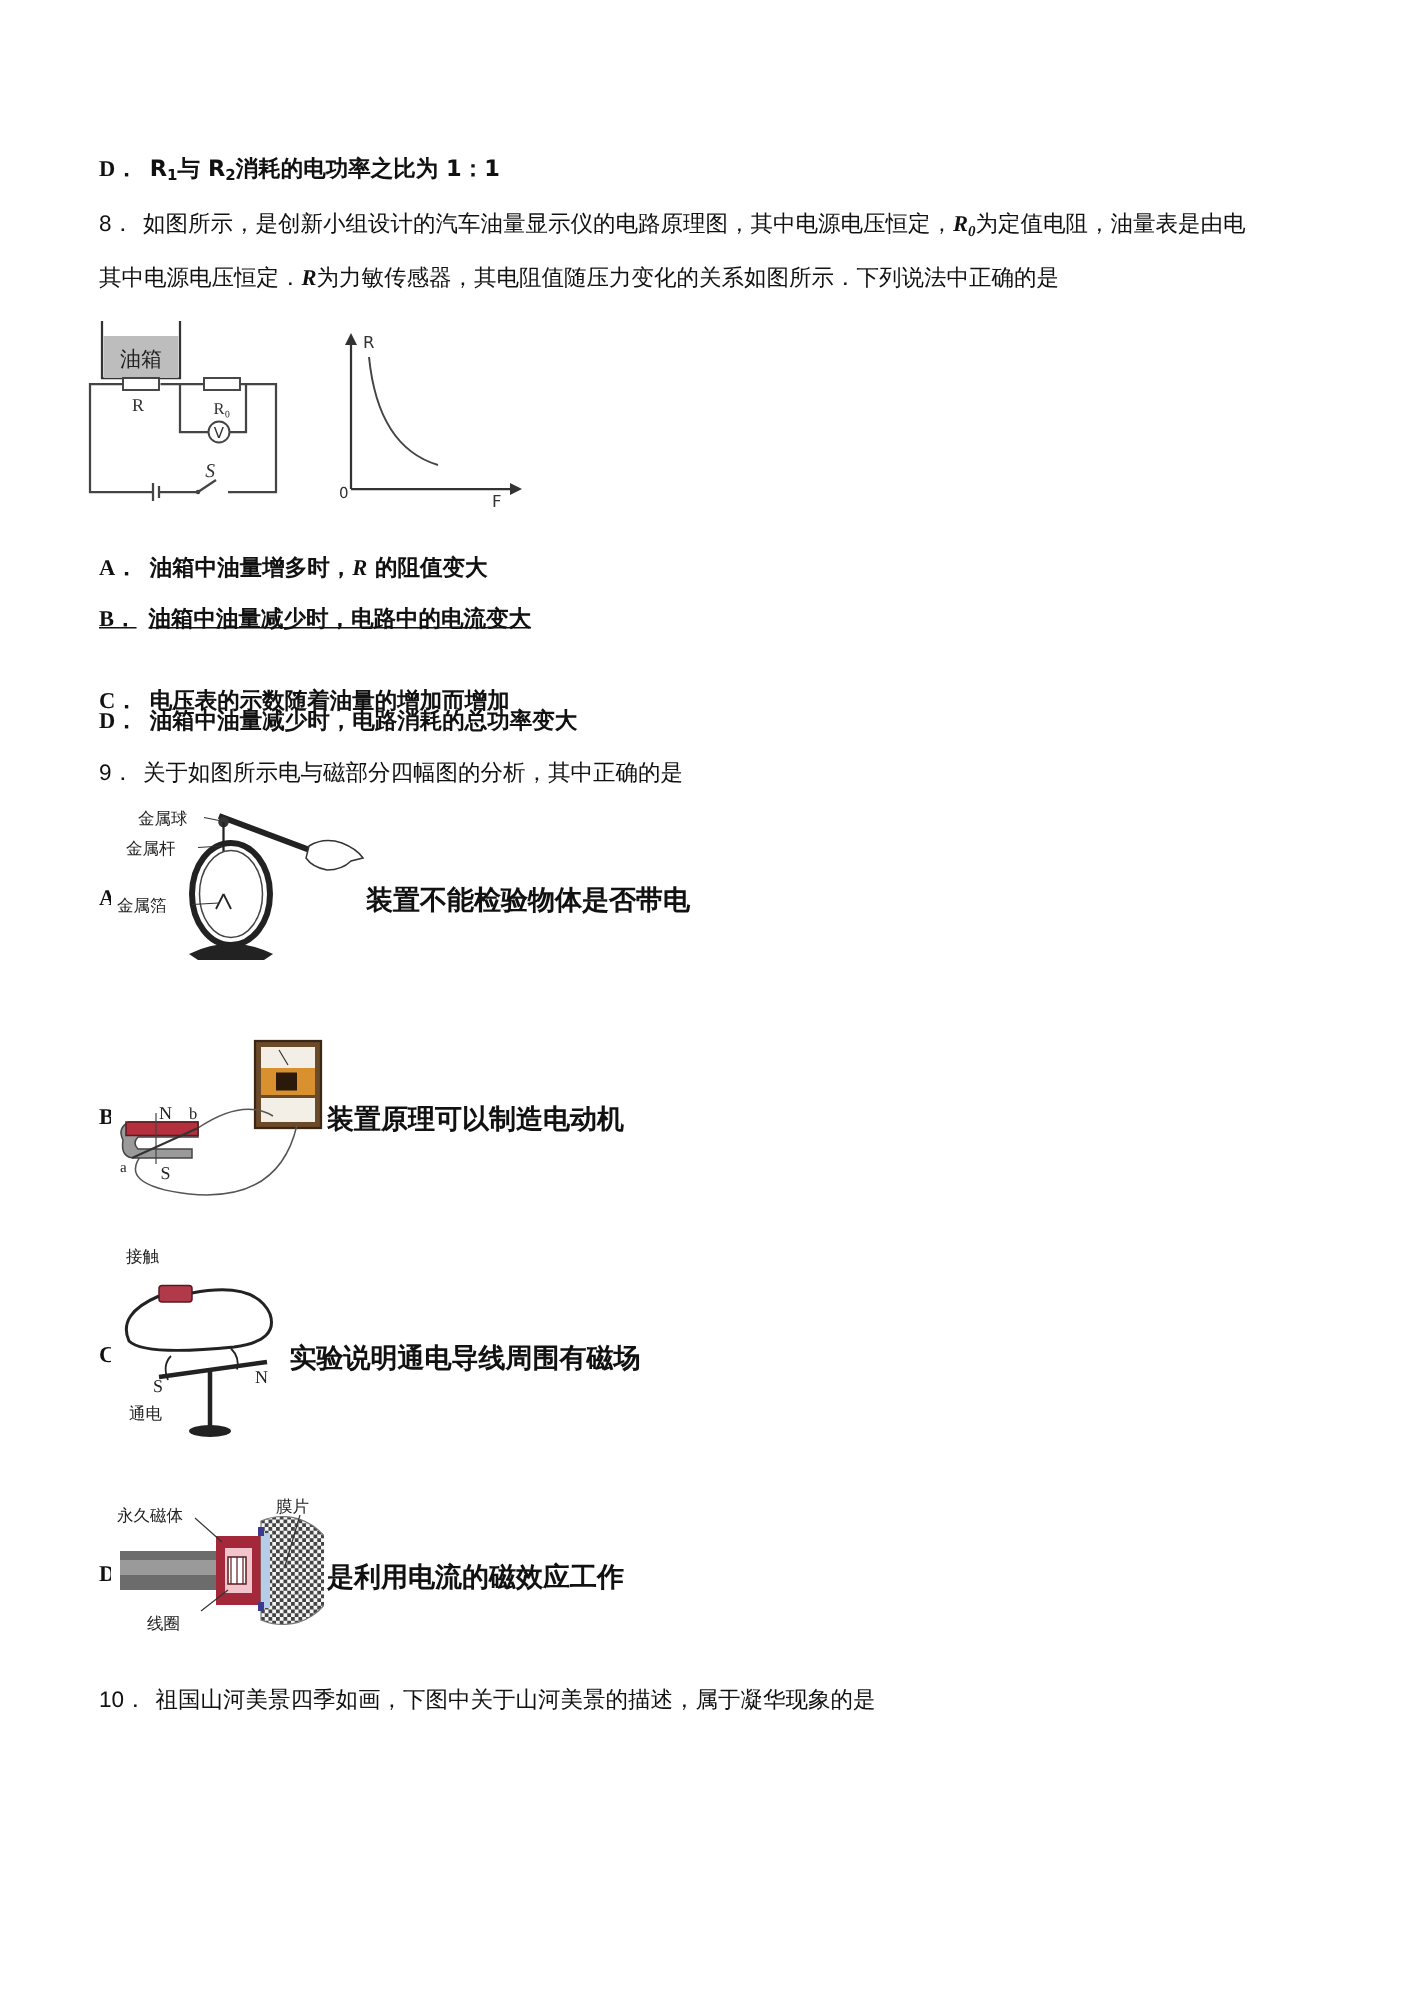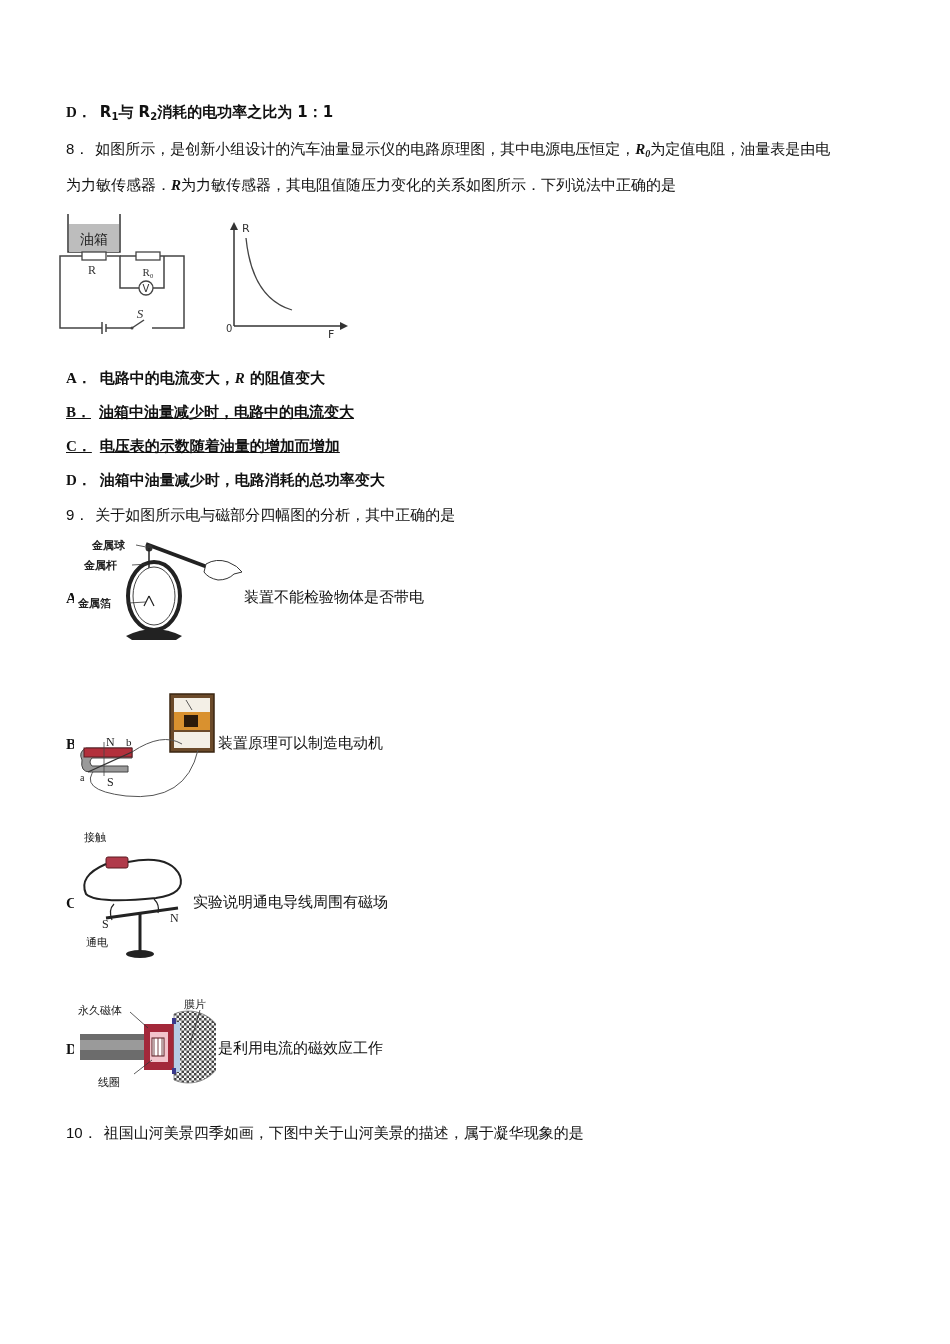--- a/index.html
+++ b/index.html
@@ -6,34 +6,34 @@
   body { width:950px; height:1344px; position:relative; overflow:hidden;
          font-family: "DejaVu Sans", "Liberation Sans", sans-serif; color:#111; }
   .line { position:absolute; left:47px; font-size:15px; line-height:20px; white-space:nowrap; font-weight:bold;margin-left:19px; }
   .lbl { font-family: "Liberation Serif", "DejaVu Serif", serif; font-weight:bold; font-size:15px; margin-right:8px; }
   .serifi { font-family: "Liberation Serif", "DejaVu Serif", serif; font-style:italic; font-weight:bold; }
   .qn { font-family: "Liberation Sans", sans-serif; font-weight:normal; margin-right:6px; }
   sub { font-size:10px; vertical-align:-3px; }
   .fig { position:absolute; }
   .fig svg { display:block; }
   .fig-label { font-family:"DejaVu Sans", sans-serif; font-size:11px; fill:#222; }
-  .opt-text { position:absolute; font-size:15px; font-weight:normal; white-space:nowrap; }
+  .opt-text { position:absolute; font-size:18px; font-weight:bold; white-space:nowrap; }
 </style>
 </head>
 <body>
 
 <div class="line" style="top:102px;">
   <span class="lbl">D．</span><span>R</span><sub>1</sub><span>与 </span><span>R</span><sub>2</sub><span>消耗的电功率之比为 1：1</span>
 </div>
 
 <div class="line" style="top:139px; font-weight:normal;">
   <span class="qn">8．</span><span>如图所示，是创新小组设计的汽车油量显示仪的电路原理图，其中电源电压恒定，</span><span class="serifi">R</span><sub class="serifi">0</sub><span>为定值电阻，油量表是由电</span>
 </div>
 <div class="line" style="top:175px; font-weight:normal;">
-  <span>为力敏传感器．</span><span class="serifi">R</span><span>为力敏传感器，其电阻值随压力变化的关系如图所示．下列说法中正确的是</span>
+  <span>其中电源电压恒定．</span><span class="serifi">R</span><span>为力敏传感器，其电阻值随压力变化的关系如图所示．下列说法中正确的是</span>
 </div>
 
 <div class="fig" style="left:52px; top:210px;">
   <svg width="140" height="125" viewBox="0 0 140 125">
 
     <path d="M16 4 V42 H68 V4" fill="none" stroke="#333" stroke-width="1.5"></path>
     <rect x="17" y="14" width="50" height="28" fill="#bdbdbd"></rect>
     <text x="42" y="34" text-anchor="middle" font-size="14" fill="#222">油箱</text>
 
     <path d="M30 46 H8 V118 H48" fill="none" stroke="#444" stroke-width="1.5"></path>
@@ -66,40 +66,40 @@
     <line x1="12" y1="108" x2="120" y2="108" stroke="#333" stroke-width="1.5"></line>
     <polygon points="126,108 118,104 118,112" fill="#333"></polygon>
     <path d="M24 20 Q30 80 70 92" fill="none" stroke="#444" stroke-width="1.3"></path>
     <text x="20" y="14" font-size="11" fill="#333">R</text>
     <text x="106" y="120" font-size="11" fill="#333">F</text>
     <text x="4" y="114" font-size="10" fill="#333">0</text>
   </svg>
 </div>
 
 <div class="line" style="top:368px;">
-  <span class="lbl">A．</span><span>电路中的电流变大，</span><span class="serifi">R</span><span> 的阻值变大</span>
+  <span class="lbl">A．</span><span>油箱中油量增多时，</span><span class="serifi">R</span><span> 的阻值变大</span>
 </div>
 <div class="line" style="top:402px;text-decoration:underline;">
   <span class="lbl">B．</span><span>油箱中油量减少时，电路中的电流变大</span>
 </div>
-<div class="line" style="top:436px;text-decoration:underline;">
+<div class="line" style="top:457px;">
   <span class="lbl">C．</span><span>电压表的示数随着油量的增加而增加</span>
 </div>
 <div class="line" style="top:470px;">
   <span class="lbl">D．</span><span>油箱中油量减少时，电路消耗的总功率变大</span>
 </div>
 
 <div class="line" style="top:505px; font-weight:normal;text-align:right;">
   <span class="qn">9．</span><span>关于如图所示电与磁部分四幅图的分析，其中正确的是</span>
 </div>
 
 <div class="line" style="top:588px;">
   <span class="lbl">A．</span>
 </div>
-<div class="fig" style="left:74px; top:534px;font-weight:bold;">
+<div class="fig" style="left:74px; top:534px;">
   <svg width="170" height="108" viewBox="0 0 170 108">
     <rect x="0" y="0" width="170" height="108" fill="#fff"></rect>
 
     <line x1="72" y1="10" x2="136" y2="34" stroke="#222" stroke-width="4"></line>
     <path d="M132 30 q10 -6 22 -2 q10 4 14 10 l-8 2 q-6 6 -16 6 q-10 -2 -14 -8 z" fill="#fff" stroke="#333" stroke-width="1"></path>
 
     <circle cx="75" cy="14" r="3.5" fill="#333"></circle>
     <line x1="75" y1="14" x2="75" y2="62" stroke="#222" stroke-width="1.5"></line>
 
     <ellipse cx="80" cy="62" rx="26" ry="34" fill="none" stroke="#222" stroke-width="4"></ellipse>

